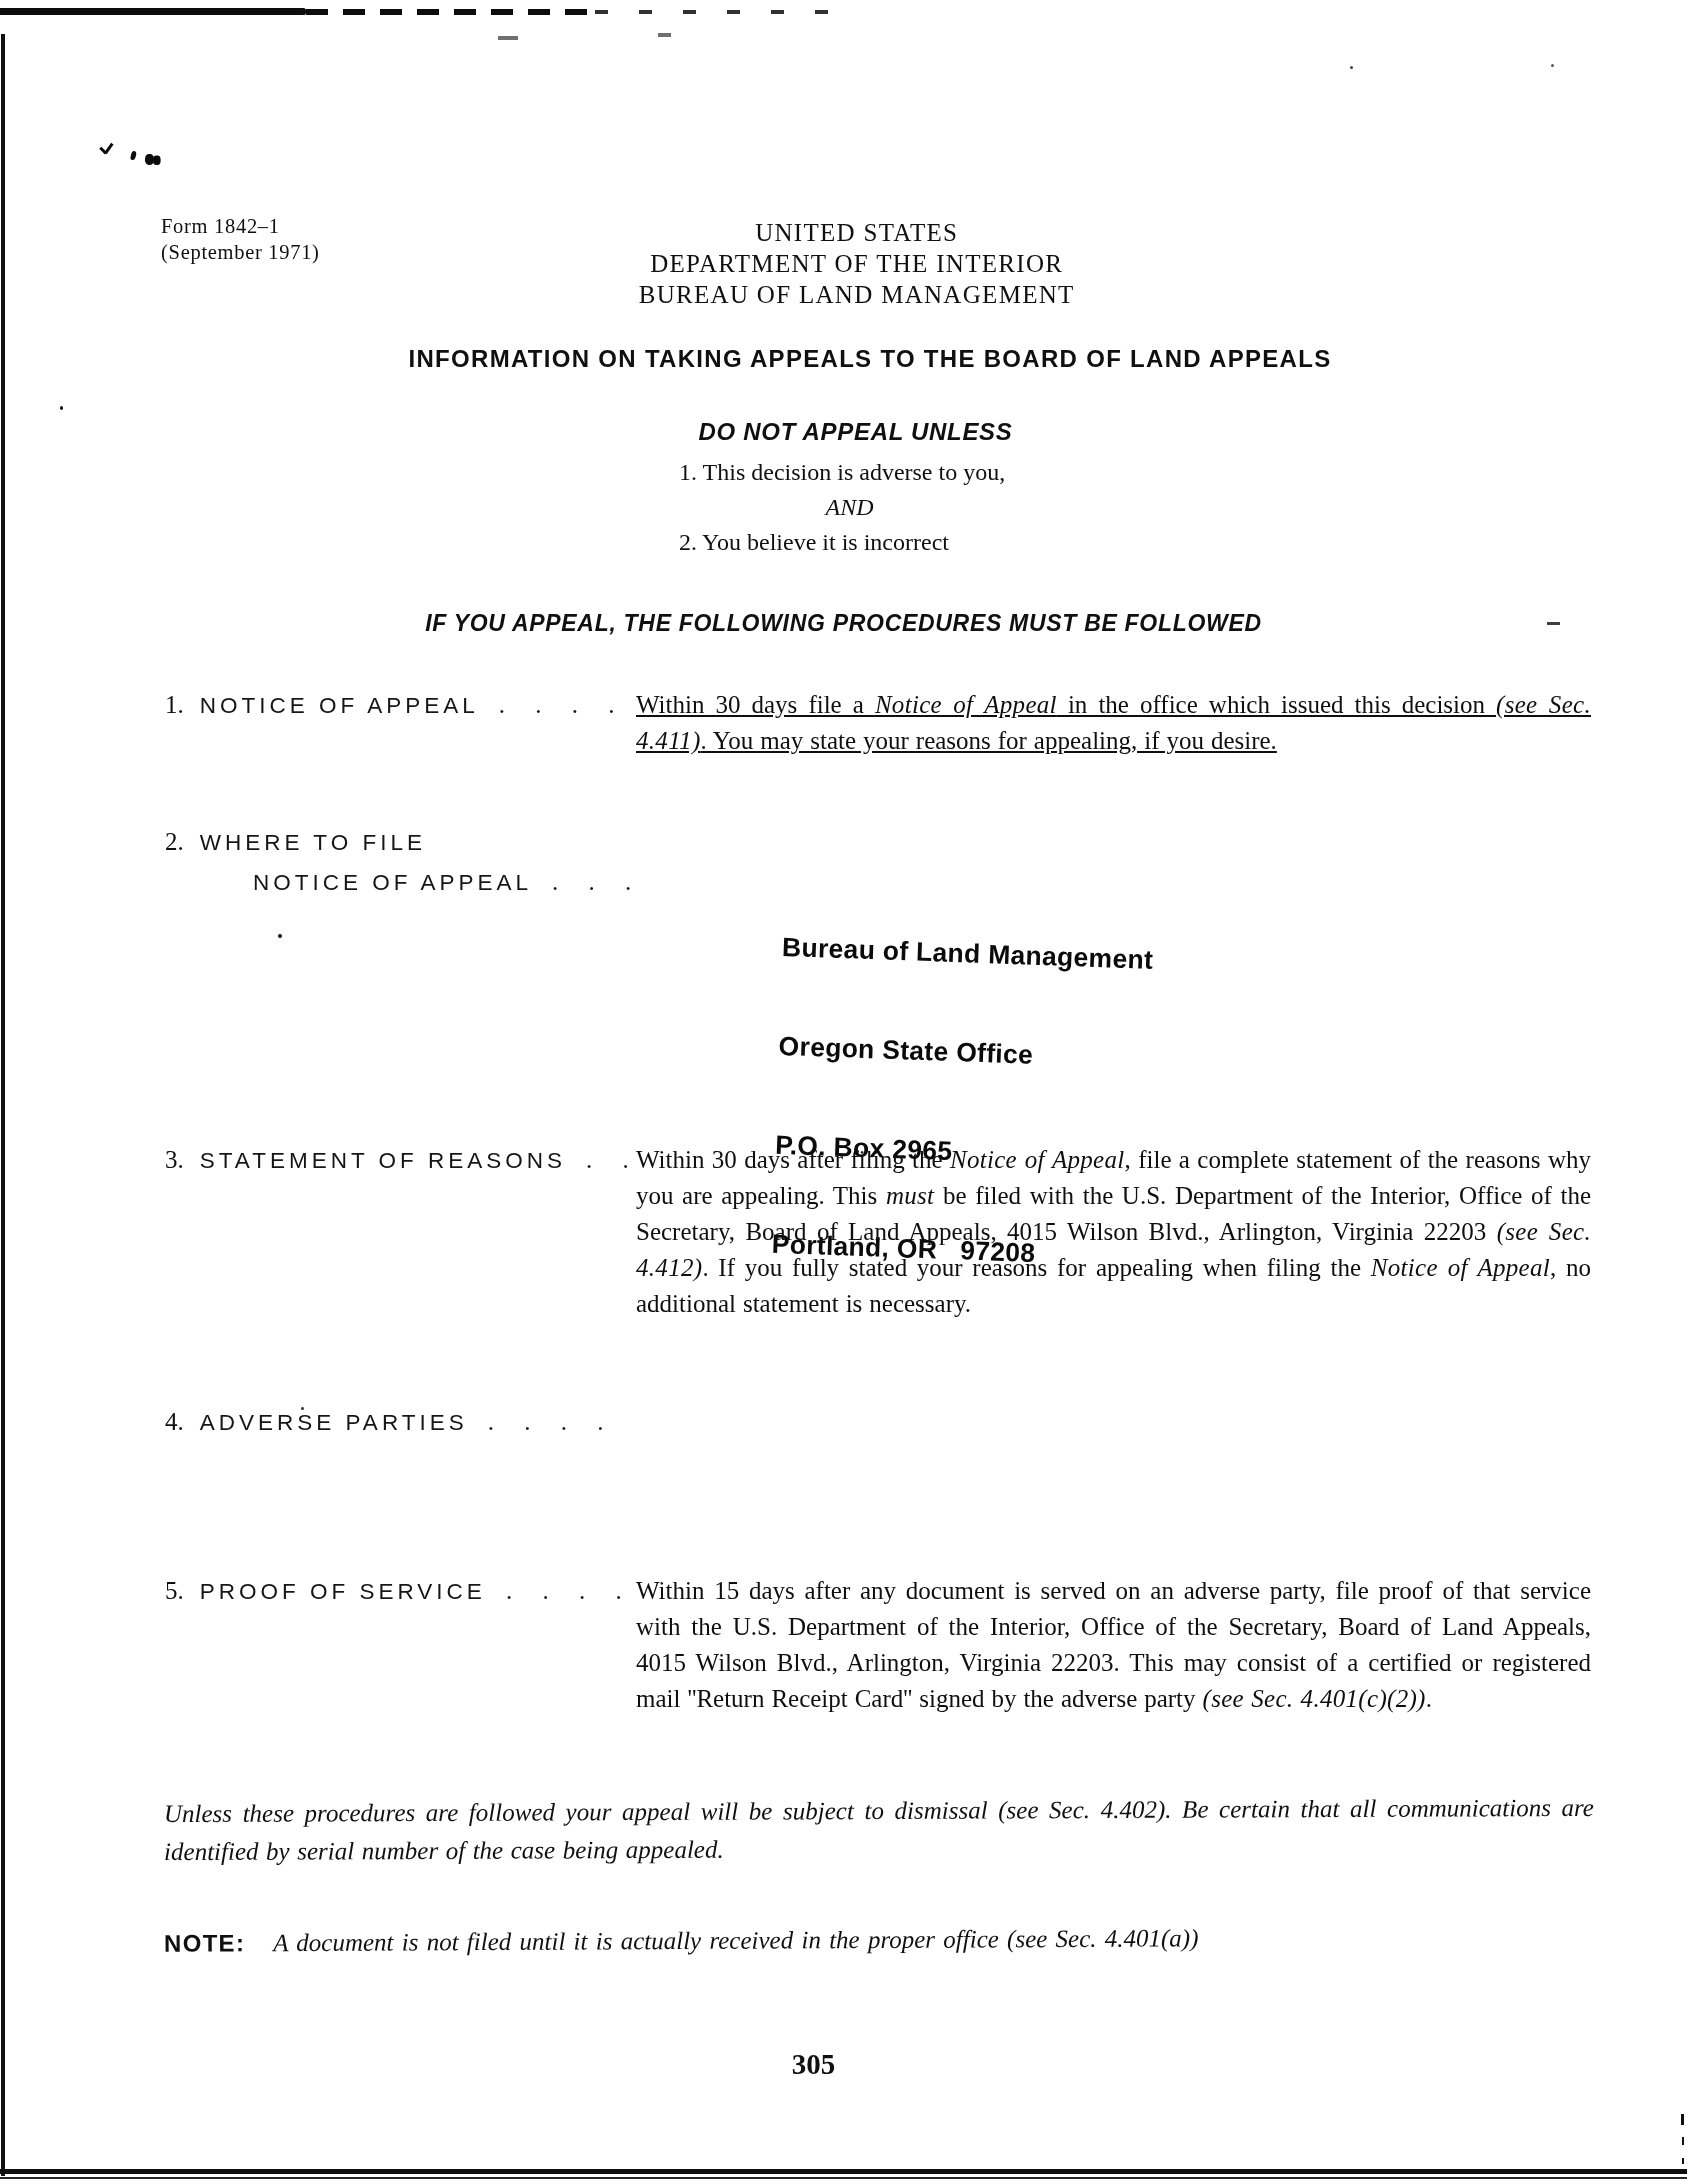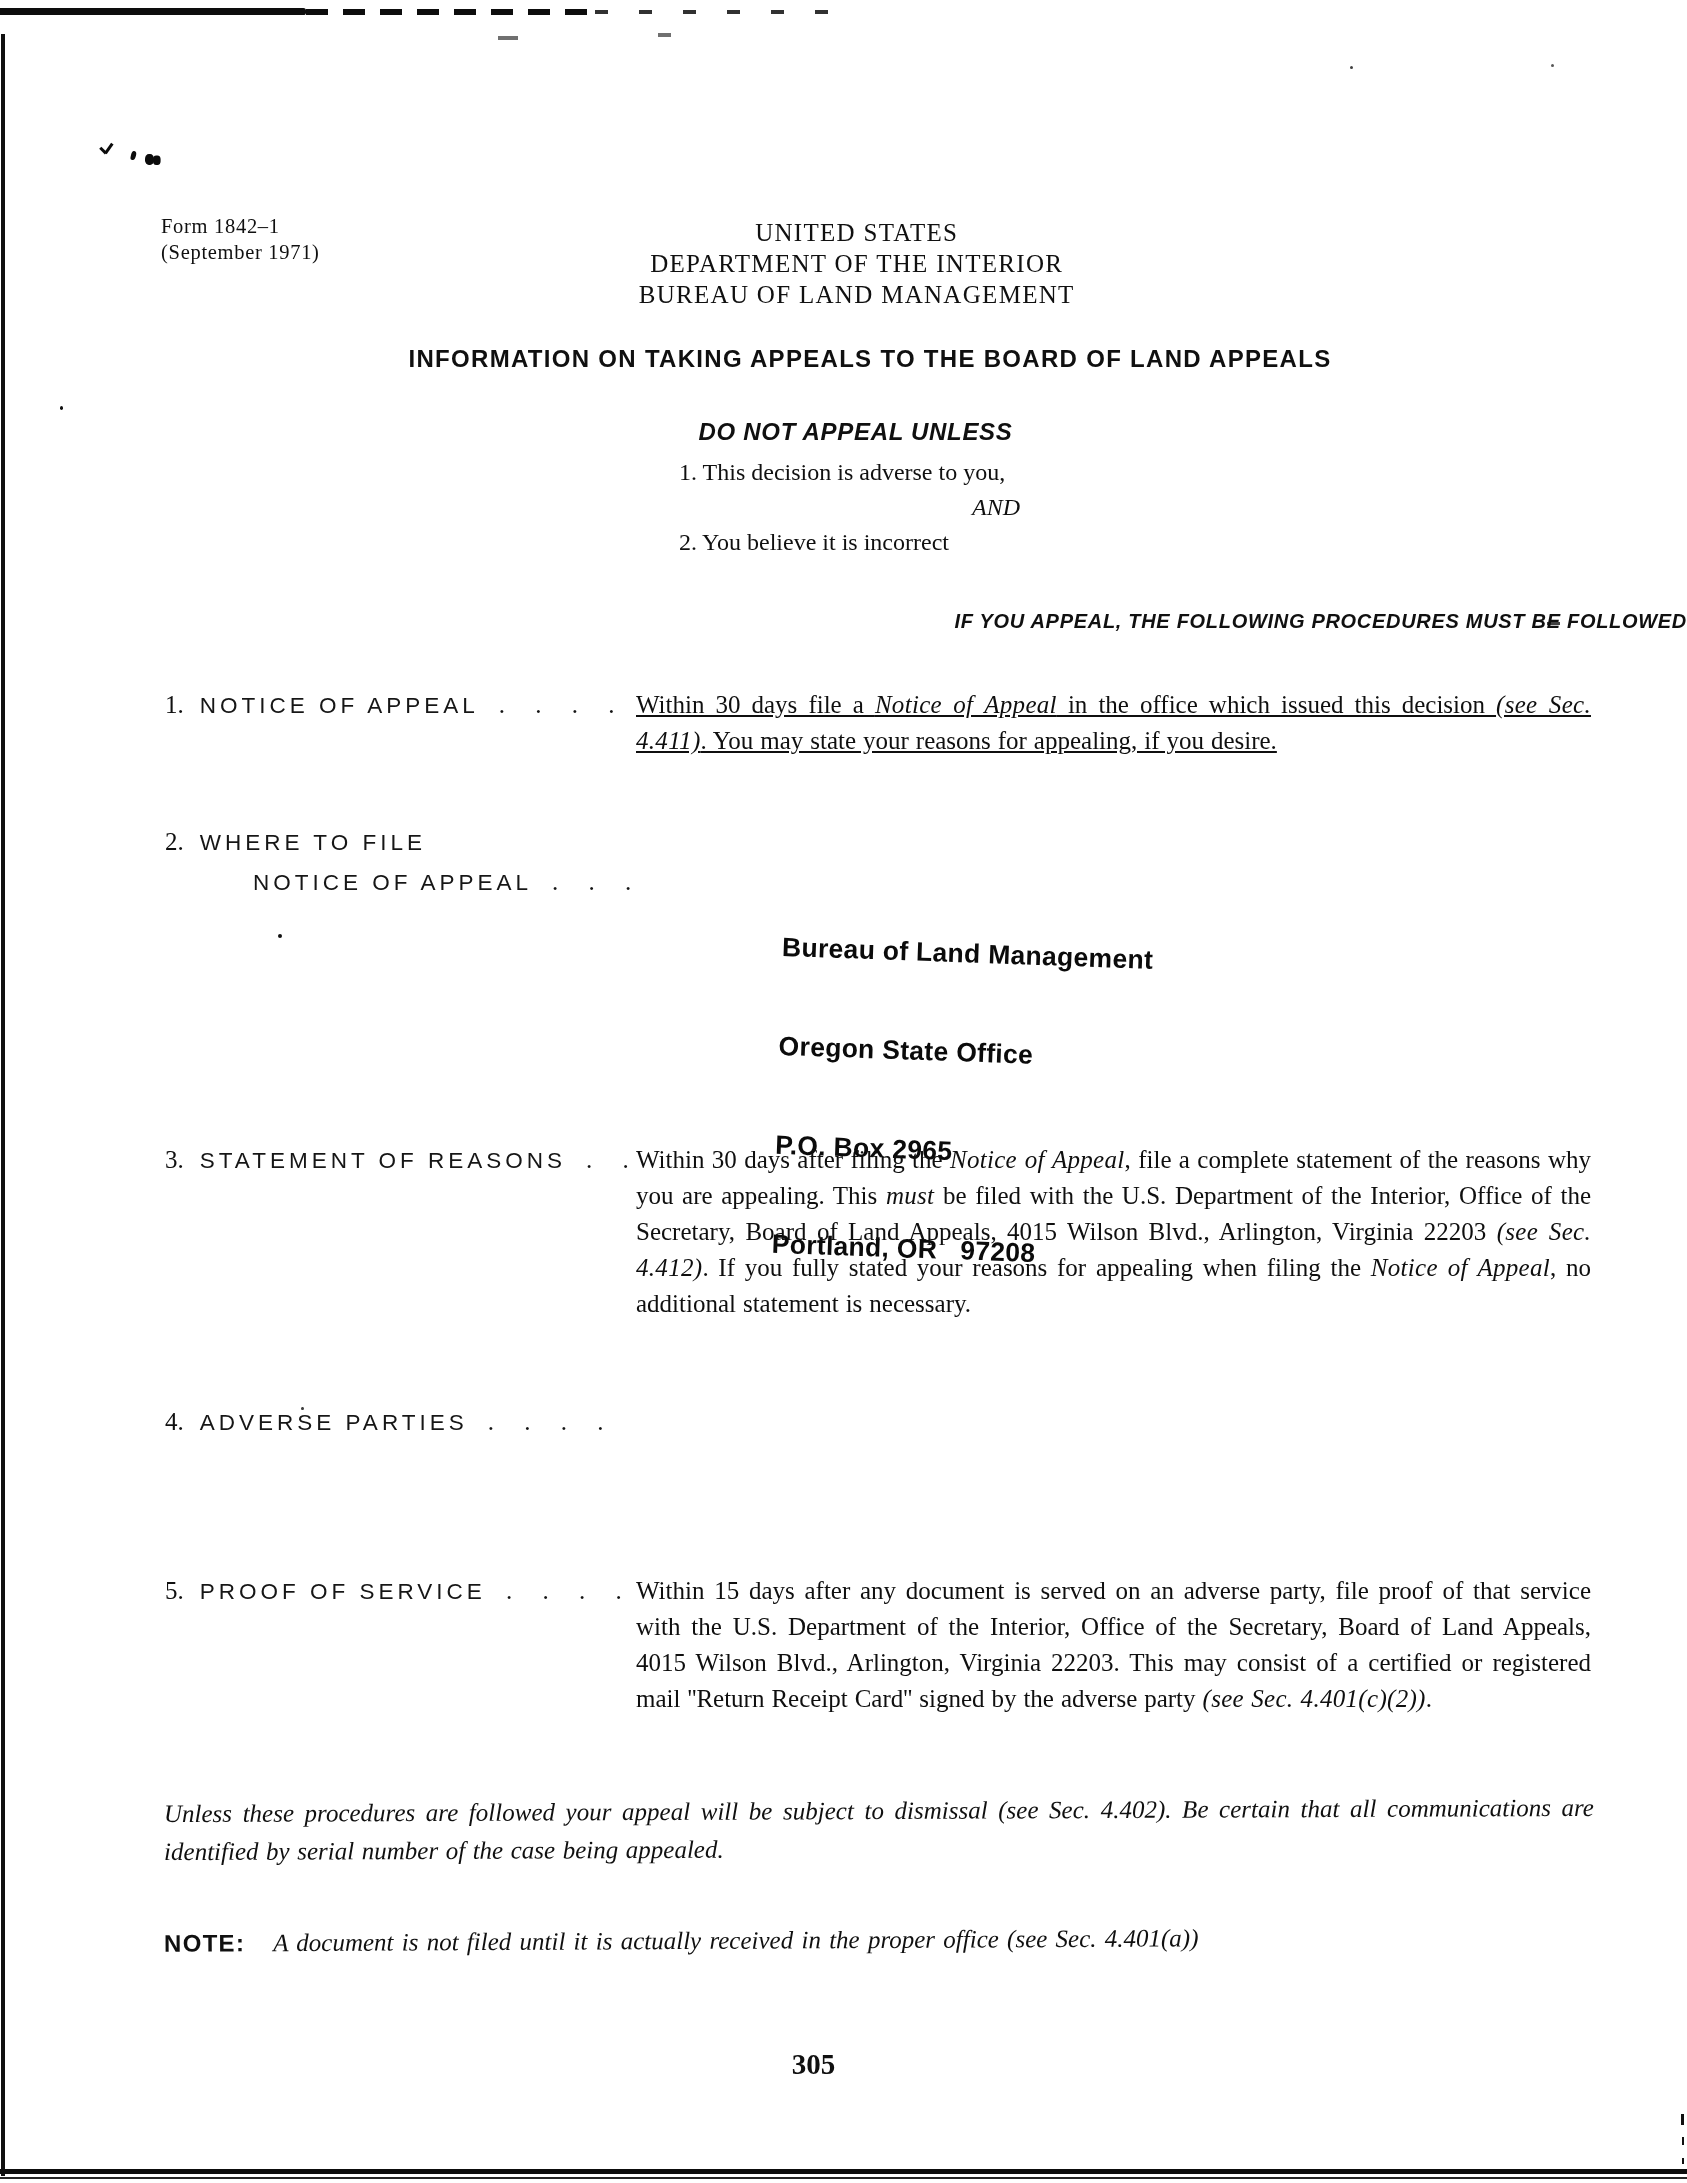--- a/index.html
+++ b/index.html
@@ -11,23 +11,23 @@
   .abs{position:absolute;}
 
   
   .form-meta{left:161px;top:213px;font-size:20.5px;line-height:26px;letter-spacing:0.7px;}
   .agency{left:13.2px;top:217px;width:1687px;text-align:center;font-size:25px;line-height:31px;letter-spacing:1.3px;}
   .doc-title{left:26.5px;top:345px;width:1687px;text-align:center;
     font-family:"Liberation Sans",sans-serif;font-weight:bold;font-size:24px;letter-spacing:1.3px;}
   .warn-heading{left:0;top:418px;width:1687px;text-align:center;
     font-family:"Liberation Sans",sans-serif;font-weight:bold;font-style:italic;font-size:24px;letter-spacing:0.7px;padding-left:12px;}
   .warn-list{left:679px;top:455px;width:341px;font-size:24px;line-height:35px;}
-  .warn-and{text-align:right;font-style:italic;}
-  .proc-heading{left:0;top:610px;width:1687px;text-align:right;
-    font-family:"Liberation Sans",sans-serif;font-weight:bold;font-style:italic;font-size:20px;letter-spacing:0.7px;}
+  .warn-and{text-align:center;font-style:italic;}
+  .proc-heading{left:0;top:610px;width:1687px;text-align:center;
+    font-family:"Liberation Sans",sans-serif;font-weight:bold;font-style:italic;font-size:23px;letter-spacing:0.7px;}
 
   
   .item-row{display:flex;align-items:baseline;white-space:nowrap;}
   .num{font-size:25px;font-family:"Liberation Serif",serif;margin-right:16px;}
   .label{font-family:"Liberation Sans",sans-serif;font-size:22.5px;letter-spacing:4px;color:#161616;}
   .leader{font-size:25px;white-space:pre;word-spacing:24px;margin-left:20px;color:#141414;}
   .body-text{width:955px;font-size:25px;line-height:36px;text-align:justify;color:#0f0f0f;word-spacing:0.7px;}
   .body-text i{letter-spacing:0.3px;}
 
   .stamp{left:785px;top:865px;transform:rotate(2deg);transform-origin:left top;

